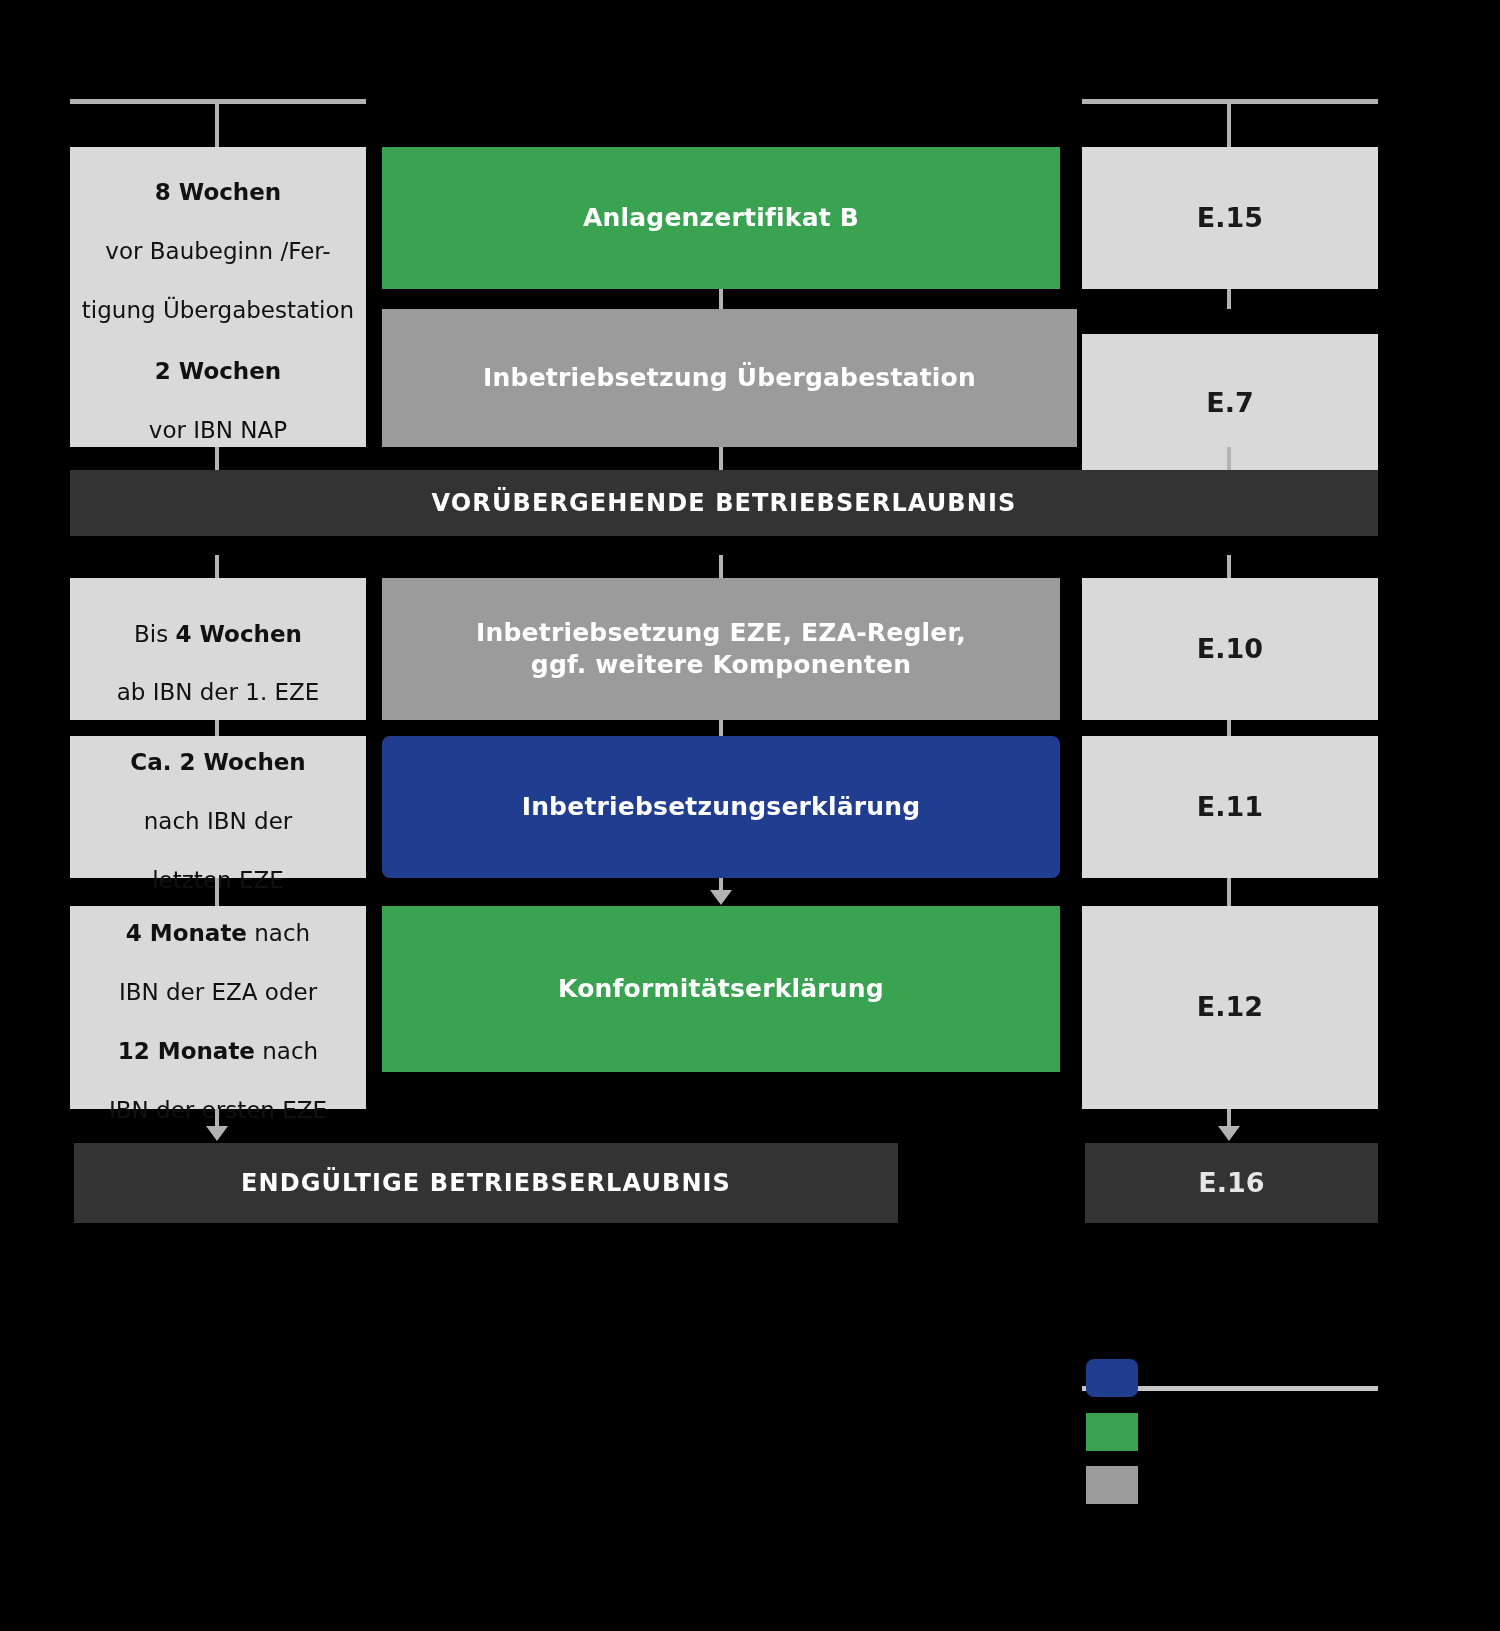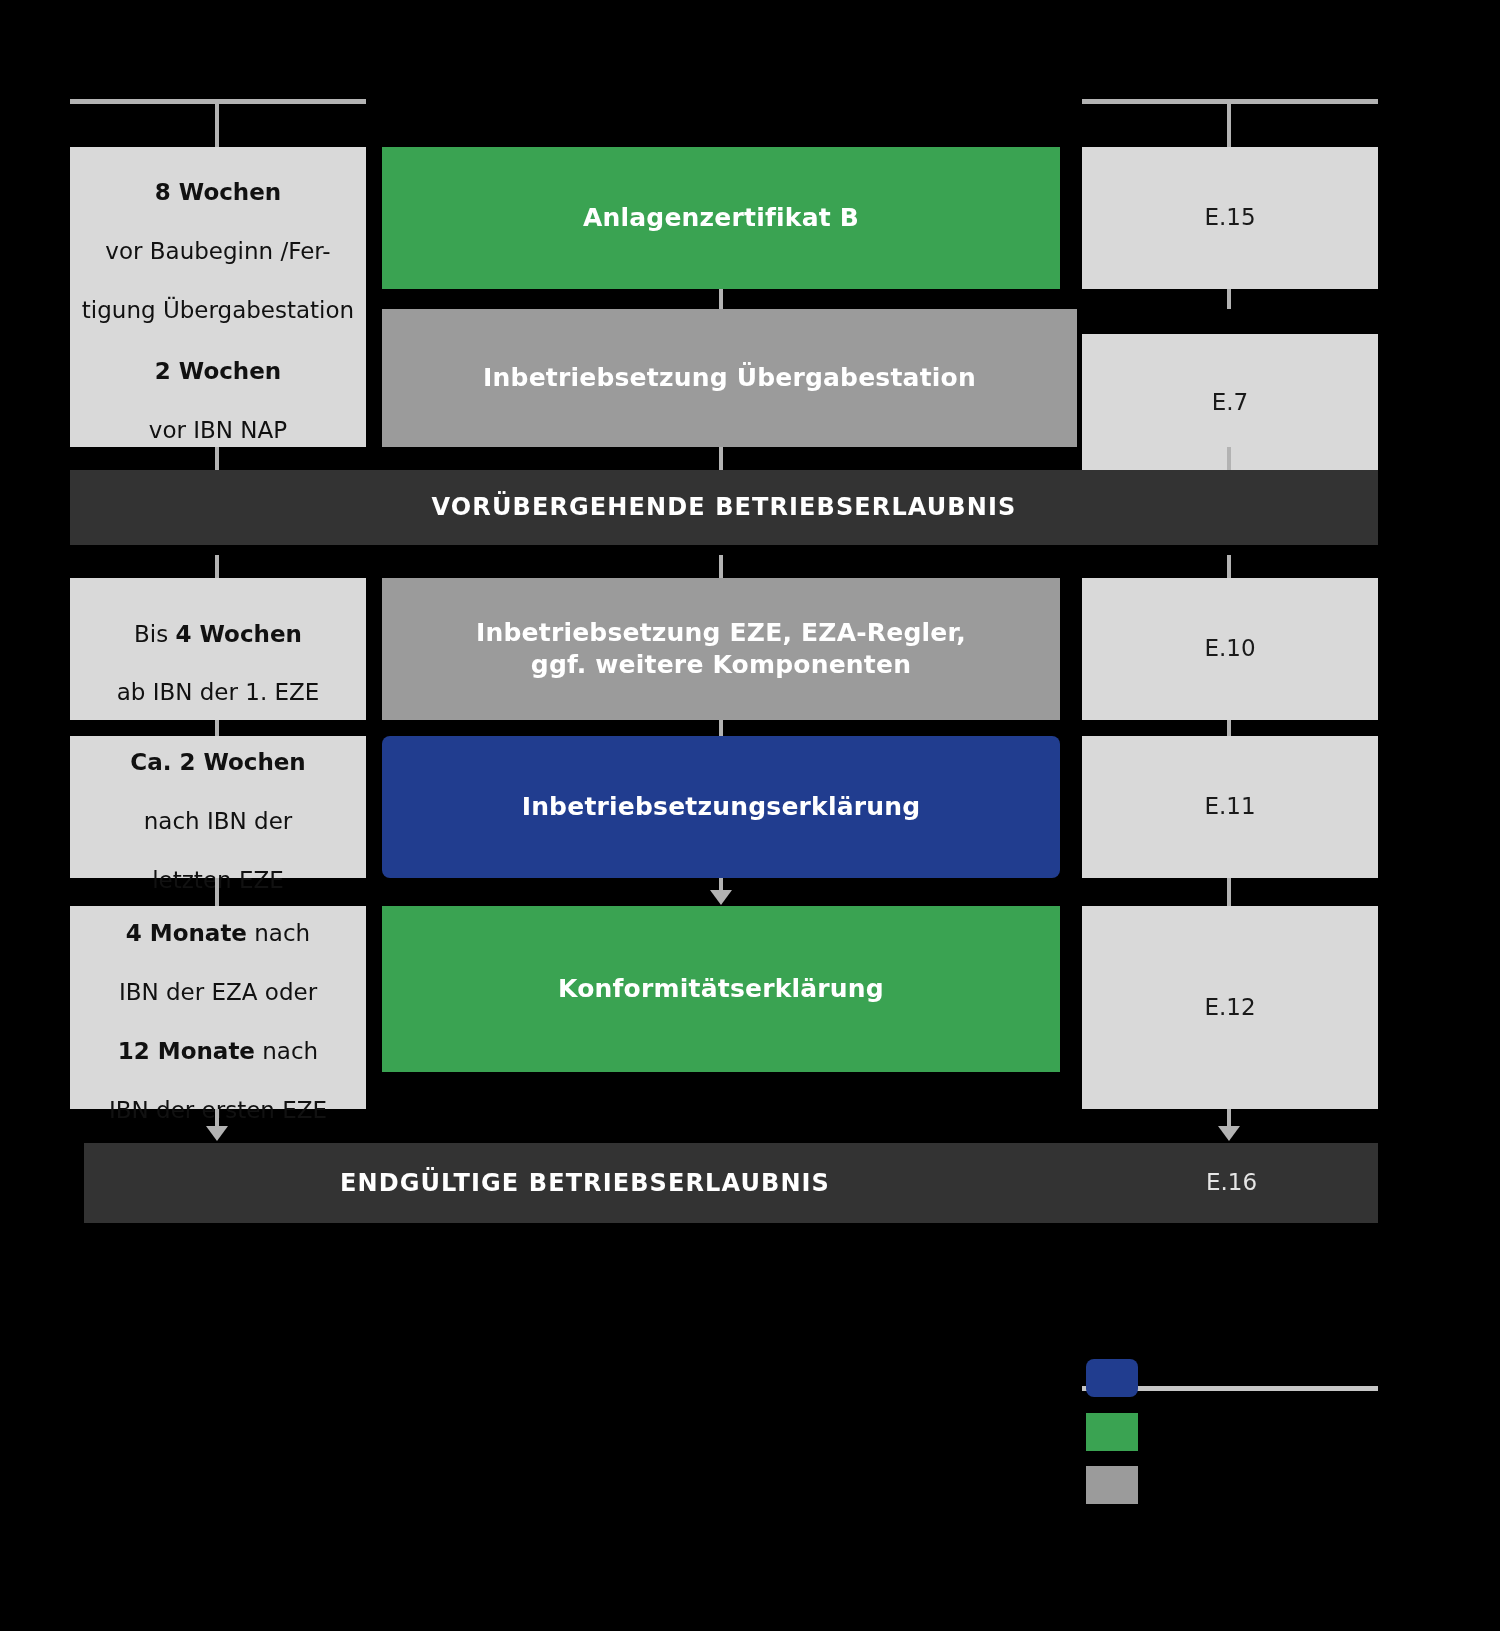--- a/index.html
+++ b/index.html
@@ -49,22 +49,22 @@
     font-size: 25px;
     letter-spacing: .2px;
   }
   .band-label {
     font-weight: bold;
     font-size: 24px;
     letter-spacing: 1.1px;
     color: #ffffff;
   }
   .enum-label {
-    font-size: 23px;
-    font-weight: normal;
+    font-size: 27px;
+    font-weight: bold;
     color: #1a1a1a;
   }
   .enum-label.on-dark { color: #e6e6e6; }
   .time-label {
     font-size: 23px;
     font-weight: normal;
     color: #111111;
   }
   .time-label b { font-weight: bold; }
 
@@ -143,21 +143,21 @@
   </div>
 
   <div class="box light" style="left:1082px; top:309px; width:296px; height:138px;margin-top:25px;">
     <span class="lbl enum-label">E.7</span>
   </div>
 
   <div class="vline" style="left:215px; top:447px; height:23px;"></div>
   <div class="vline" style="left:719px; top:447px; height:23px;"></div>
   <div class="vline" style="left:1227px; top:447px; height:23px;"></div>
 
-  <div class="box dark" style="left:70px; top:470px; width:1308px; height:75px;">
+  <div class="box dark" style="left:70px; top:470px; width:1308px; height:66px;">
     <span class="lbl band-label">VORÜBERGEHENDE BETRIEBSERLAUBNIS</span>
   </div>
 
   <div class="vline" style="left:215px; top:555px; height:23px;"></div>
   <div class="vline" style="left:719px; top:555px; height:23px;"></div>
   <div class="vline" style="left:1227px; top:555px; height:23px;"></div>
 
   <div class="box light" style="left:70px; top:578px; width:296px; height:142px;">
     <div class="lbl time-label">
       <span>Bis </span><b>4 Wochen</b><br>
@@ -216,21 +216,21 @@
   <div class="box light" style="left:1082px; top:906px; width:296px; height:203px;">
     <span class="lbl enum-label">E.12</span>
   </div>
 
   <div class="arrow-stem" style="left:215px; top:1109px; height:24px;"></div>
   <div class="arrow-head" style="left:206px; top:1126px;"></div>
 
   <div class="arrow-stem" style="left:1227px; top:1109px; height:24px;"></div>
   <div class="arrow-head" style="left:1218px; top:1126px;"></div>
 
-  <div class="box dark" style="left:84px; top:1143px; width:1002px; height:80px;">
+  <div class="box dark" style="left:74px; top:1143px; width:824px; height:80px;">
     <span class="lbl band-label">ENDGÜLTIGE BETRIEBSERLAUBNIS</span>
   </div>
 
   <div class="box dark" style="left:1085px; top:1143px; width:293px; height:80px;">
     <span class="lbl enum-label on-dark">E.16</span>
   </div>
 
   <div class="legend-rule" style="left:1082px; top:1386px; width:296px;"></div>
 
   <div class="swatch blue" style="left:1086px; top:1359px; width:52px; height:38px;"></div>

